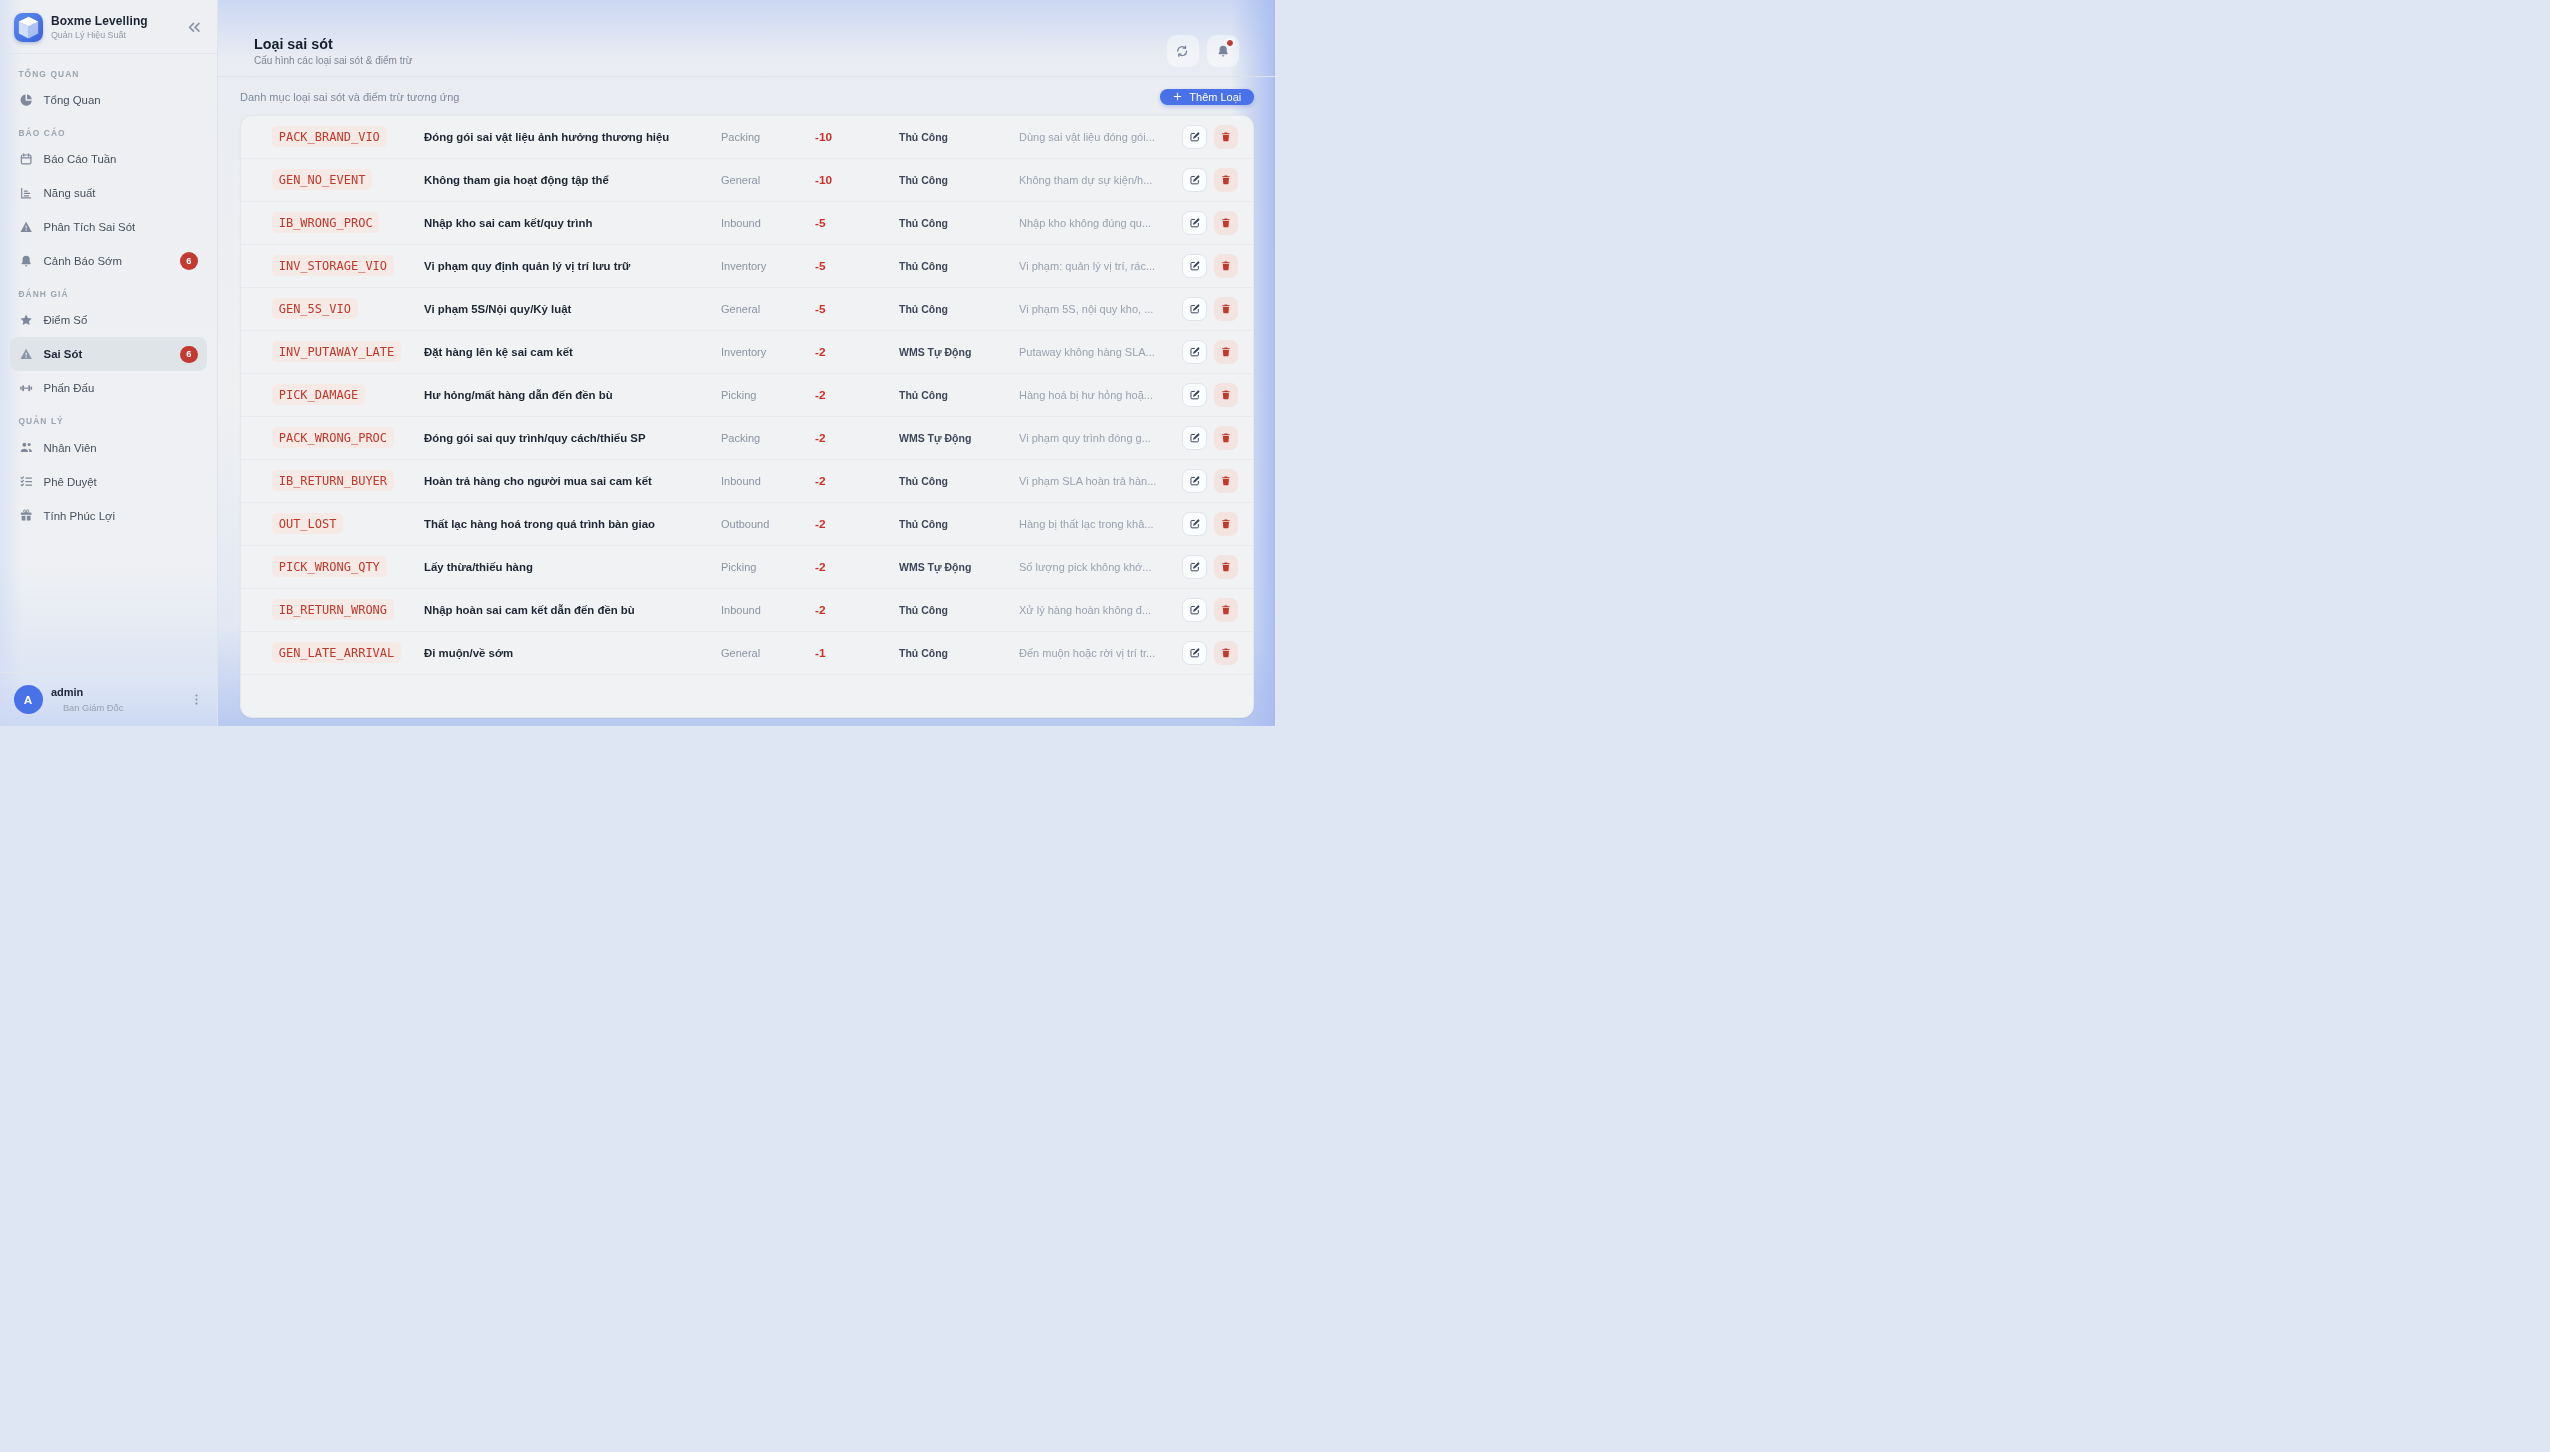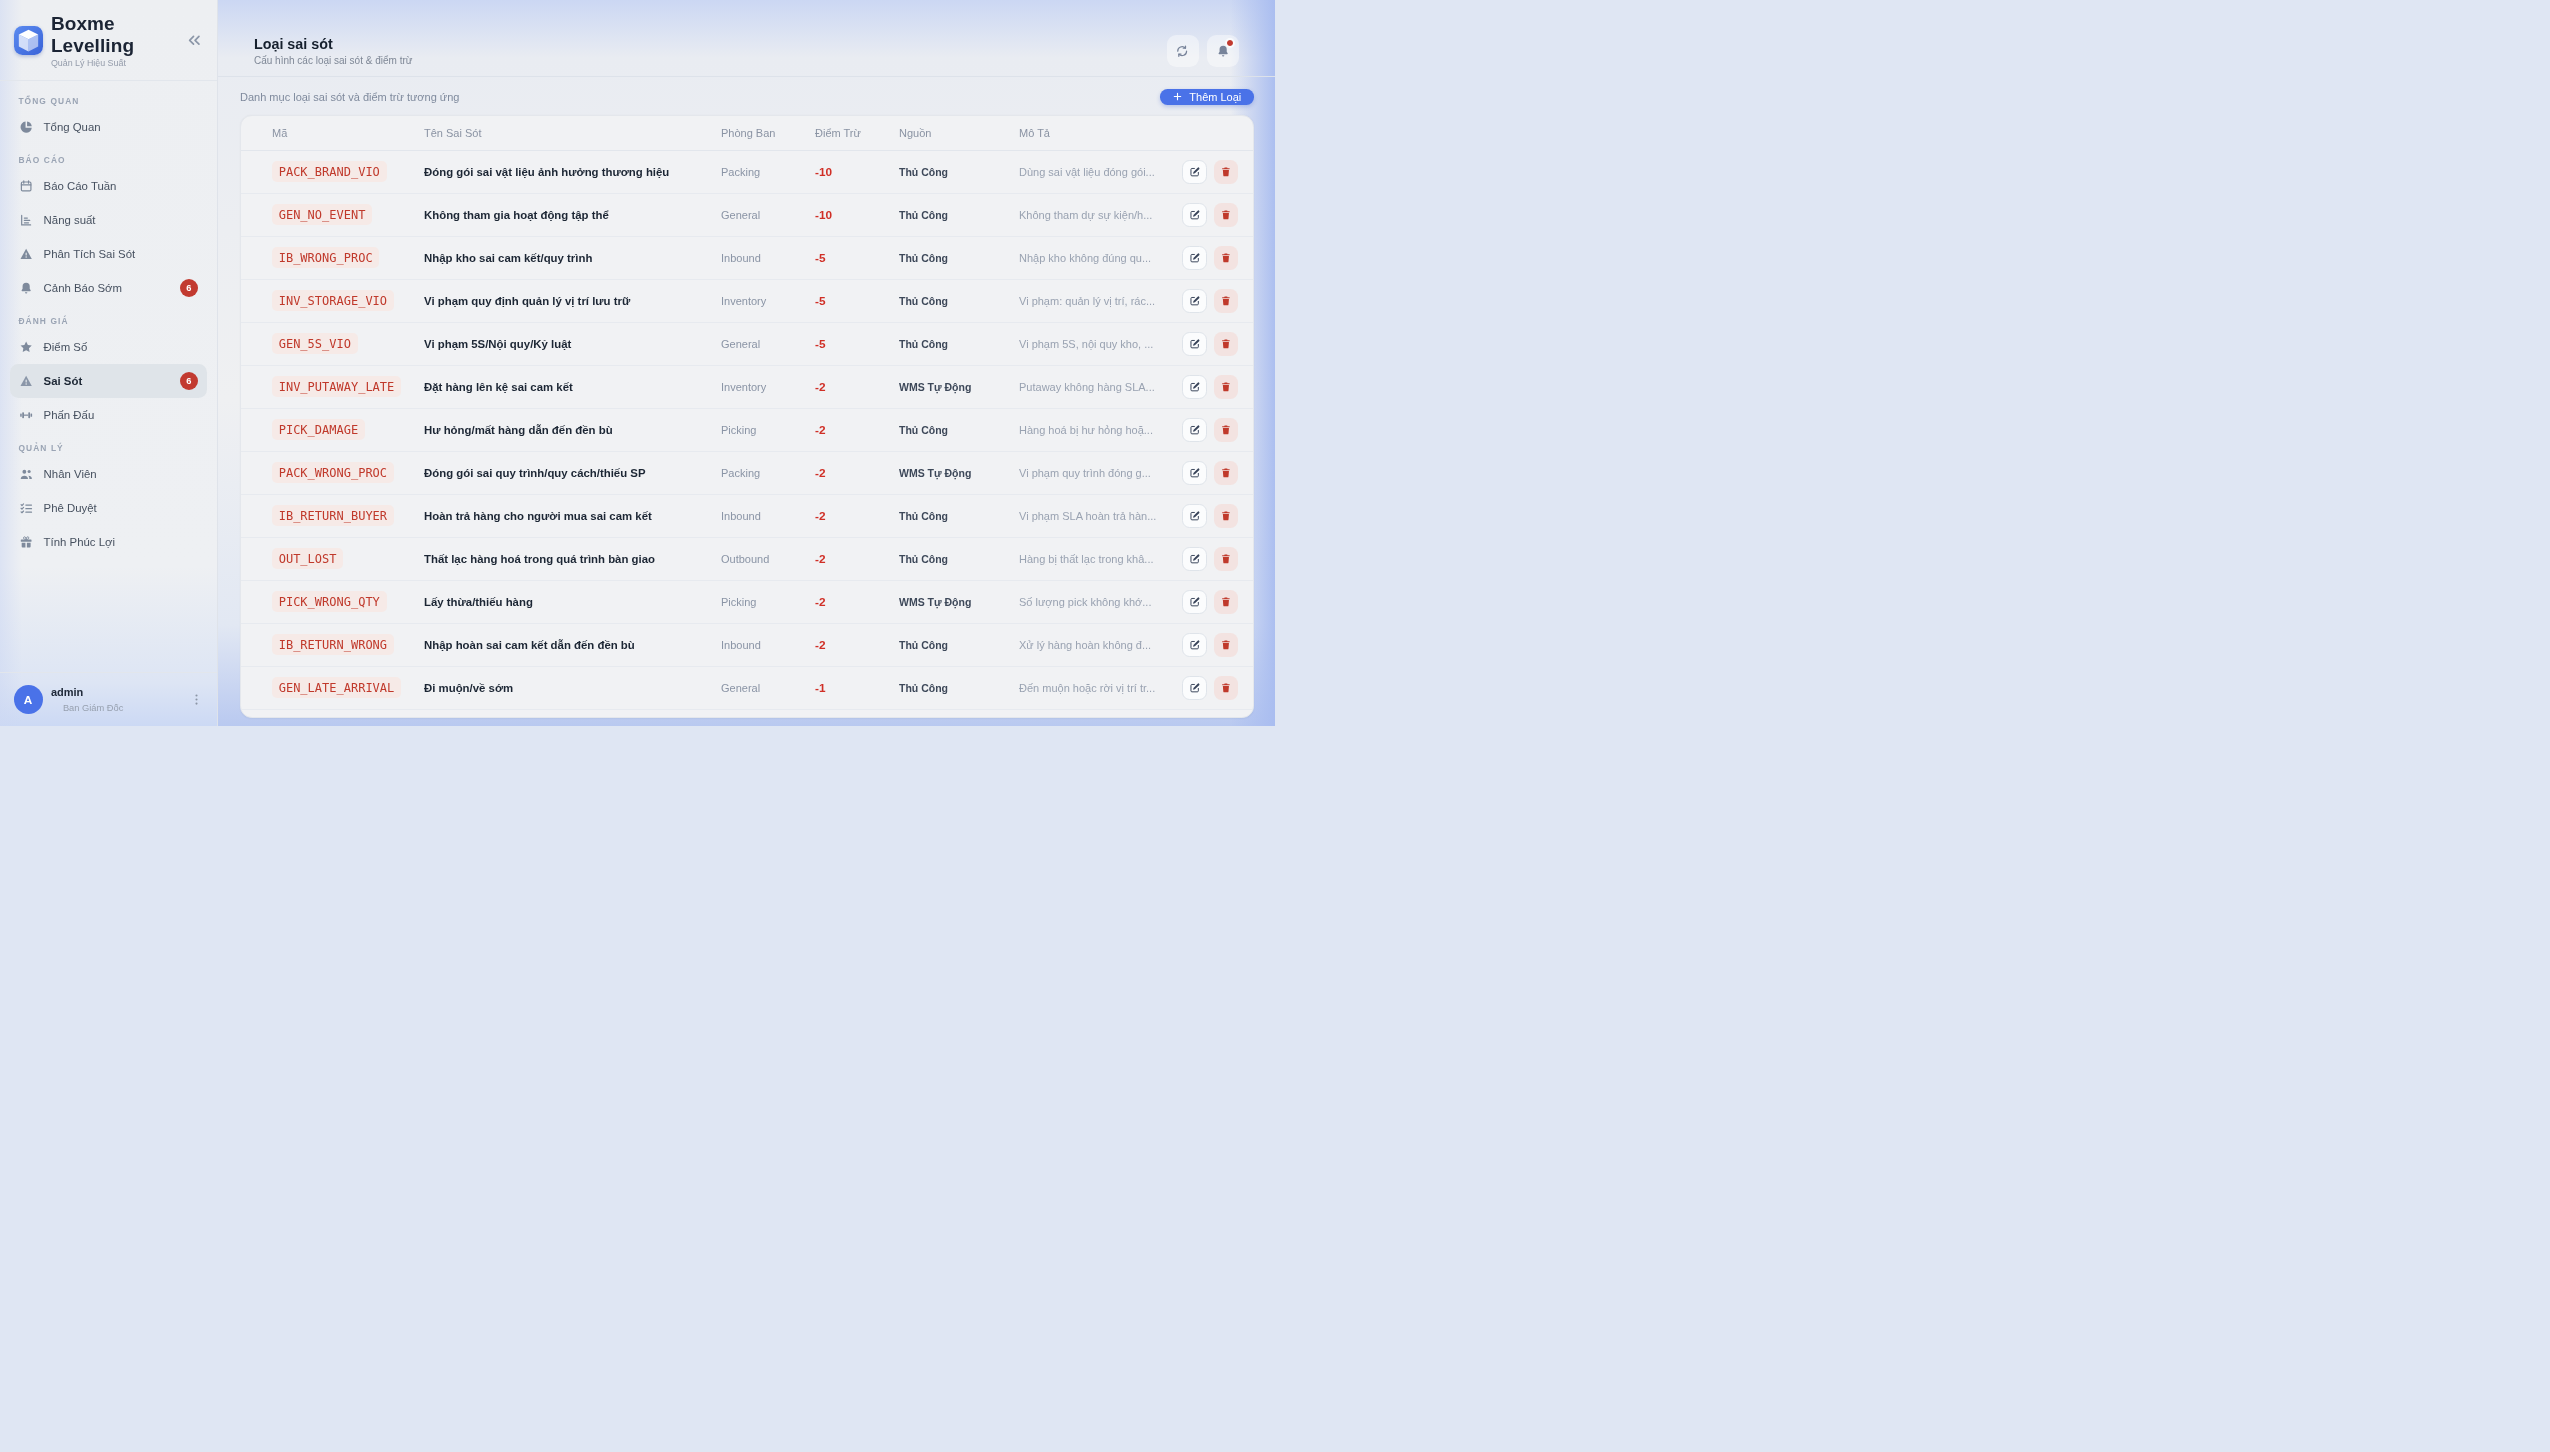--- a/index.html
+++ b/index.html
@@ -17,21 +17,21 @@
     background:
       linear-gradient(90deg, rgba(205,216,243,.55) 0, rgba(205,216,243,0) 22px),
       linear-gradient(180deg,#edeff2 0%, #eef0f3 78%, #dde5f4 94%, #ccd9f4 100%);
   }
   .side-head{ display:flex; align-items:center; gap:8.4px; padding:12.7px 13.5px 11.8px; border-bottom:0.8px solid #e2e6ec; }
   .logo{ width:29px; height:29px; border-radius:8.4px; flex:0 0 29px;
     background:linear-gradient(135deg,#5b8bf0,#3a63d8); display:flex; align-items:center; justify-content:center;
     box-shadow:0 1.7px 3.4px rgba(40,70,160,.25); }
   .logo svg{ width:17px; height:17px; }
   .side-head .tt{ flex:1; min-width:0; }
-  .app-name{ font-size:19px; font-weight:bold; color:#1b2434; letter-spacing:0.1px; }
+  .app-name{ font-size:12px; font-weight:bold; color:#1b2434; letter-spacing:0.1px; }
   .app-sub{ font-size:8.9px; color:#949cab; margin-top:1.7px; }
   .collapse-btn{ color:#8b96a8; width:18.6px; height:18.6px; cursor:pointer; }
   .collapse-btn svg{ width:15px; height:15px; }
   .nav{ flex:1; padding:3.4px 10px; overflow:hidden; }
   .nav-label{ font-size:8.4px; font-weight:bold; letter-spacing:1.1px; color:#9aa4b4; margin:11px 8.4px 4.2px; }
   .nav-item{ height:34px; display:flex; align-items:center; gap:10px; padding:0 9.3px; border-radius:8.4px;
     color:#46505f; font-size:11.4px; cursor:pointer; }
   .nav-item .icn{ width:14.3px; height:14.3px; color:#7e8a9c; flex:0 0 14.3px; }
   .icn svg{ width:100%; height:100%; display:block; }
   .nav-item.active{ background:#dfe4e9; color:#1d2735; font-weight:bold; }
@@ -280,29 +280,20 @@
         <span class="icn">
             <svg viewBox="0 0 24 24" fill="none" stroke="currentColor" stroke-width="2.4" stroke-linecap="round">
               <path d="M12 5v14M5 12h14"></path>
             </svg>
           </span>
         <span>Thêm Loại</span>
       </button>
     </div>
 
     <section class="card">
-      <div class="thead">
-          <div class="th">Mã</div>
-          <div class="th">Tên Sai Sót</div>
-          <div class="th">Phòng Ban</div>
-          <div class="th">Điểm Trừ</div>
-          <div class="th">Nguồn</div>
-          <div class="th">Mô Tả</div>
-          <div class="th"></div>
-        </div>
       <div id="tbody">
           <div class="trow">
             <div class="cell-code"><span class="code-chip">PACK_BRAND_VIO</span></div>
             <div class="cell-name">Đóng gói sai vật liệu ảnh hưởng thương hiệu</div>
             <div class="cell-dept">Packing</div>
             <div class="cell-points">-10</div>
             <div class="cell-source">Thủ Công</div>
             <div class="cell-desc">Dùng sai vật liệu đóng gói...</div>
             <div class="cell-actions">
               <button class="act-btn act-edit">

